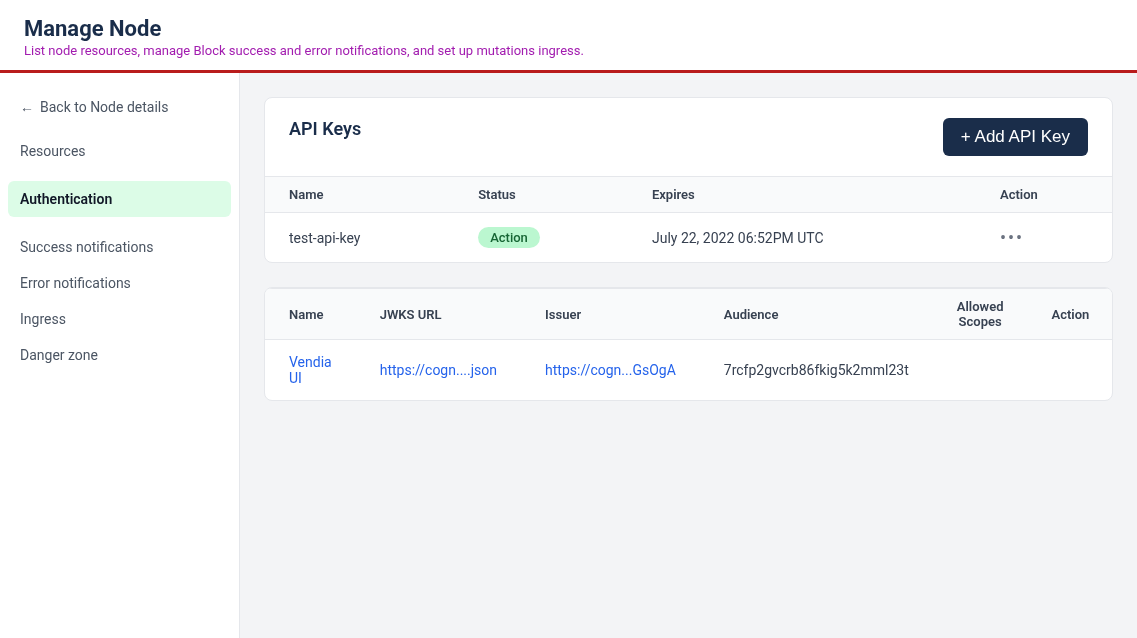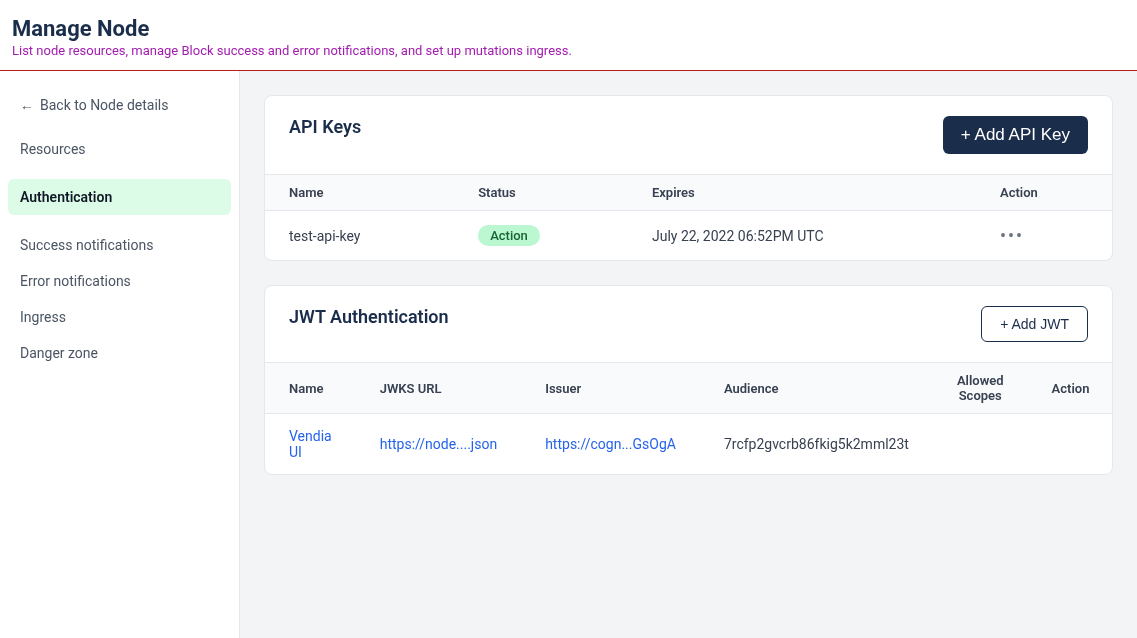--- a/index.html
+++ b/index.html
@@ -1,18 +1,18 @@
 <!DOCTYPE html>
 <html><head>
   <meta charset="utf-8">
   <style>
     * { box-sizing: border-box; margin: 0; padding: 0; }
     body { font-family: -apple-system, BlinkMacSystemFont, 'Segoe UI', Roboto, sans-serif; background: #f5f5f5; color: #333; }
 
-    .page-header { padding: 16px 12px 12px; background: #fff; border-bottom: 1px solid #b91c1c; }
+    .page-header { padding: 16px 24px 12px; background: #fff; border-bottom: 3px solid #b91c1c; }
     .page-title { font-size: 22px; font-weight: 700; color: #1a2d4a; }
     .page-subtitle { font-size: 13px; color: #a21caf; margin-top: 2px; }
 
     .layout { display: flex; height: calc(638px - 70px); }
 
     .sidebar { width: 240px; background: #fff; border-right: 1px solid #e5e7eb; padding: 16px 0; flex-shrink: 0; }
     .sidebar-item { padding: 10px 20px; font-size: 14px; color: #4b5563; cursor: pointer; display: flex; align-items: center; gap: 8px; }
     .sidebar-item.active { background: #dcfce7; color: #111827; font-weight: 600; border-radius: 6px; margin: 12px 8px; padding: 10px 12px; }
     .sidebar-back { display: flex; align-items: center; gap: 6px; padding: 10px 20px; font-size: 14px; color: #4b5563; cursor: pointer; margin-bottom: 8px; }
 
@@ -96,42 +96,38 @@
             <td>July 22, 2022 06:52PM UTC</td>
             <td>
               <span class="action-dots">•••</span>
             </td>
           </tr>
         </tbody>
       </table>
     </div>
 
     <div class="card">
-      <div class="card-header">
-        <div class="card-title">JWT Authentication</div>
-        <button class="btn-outline">+ Add JWT</button>
-      </div>
       <table>
         <thead>
           <tr>
             <th>Name</th>
             <th>JWKS URL</th>
             <th>Issuer</th>
             <th>Audience</th>
             <th class="th-allowed">Allowed Scopes</th>
             <th>Action</th>
           </tr>
         </thead>
         <tbody>
           <tr>
             <td>
               <a class="link-blue" href="#">Vendia UI</a>
             </td>
             <td>
-              <a class="link-blue" href="#">https://node....json</a>
+              <a class="link-blue" href="#">https://cogn....json</a>
             </td>
             <td>
               <a class="link-blue" href="#">https://cogn...GsOgA</a>
             </td>
             <td>7rcfp2gvcrb86fkig5k2mml23t</td>
             <td></td>
             <td></td>
           </tr>
         </tbody>
       </table>

